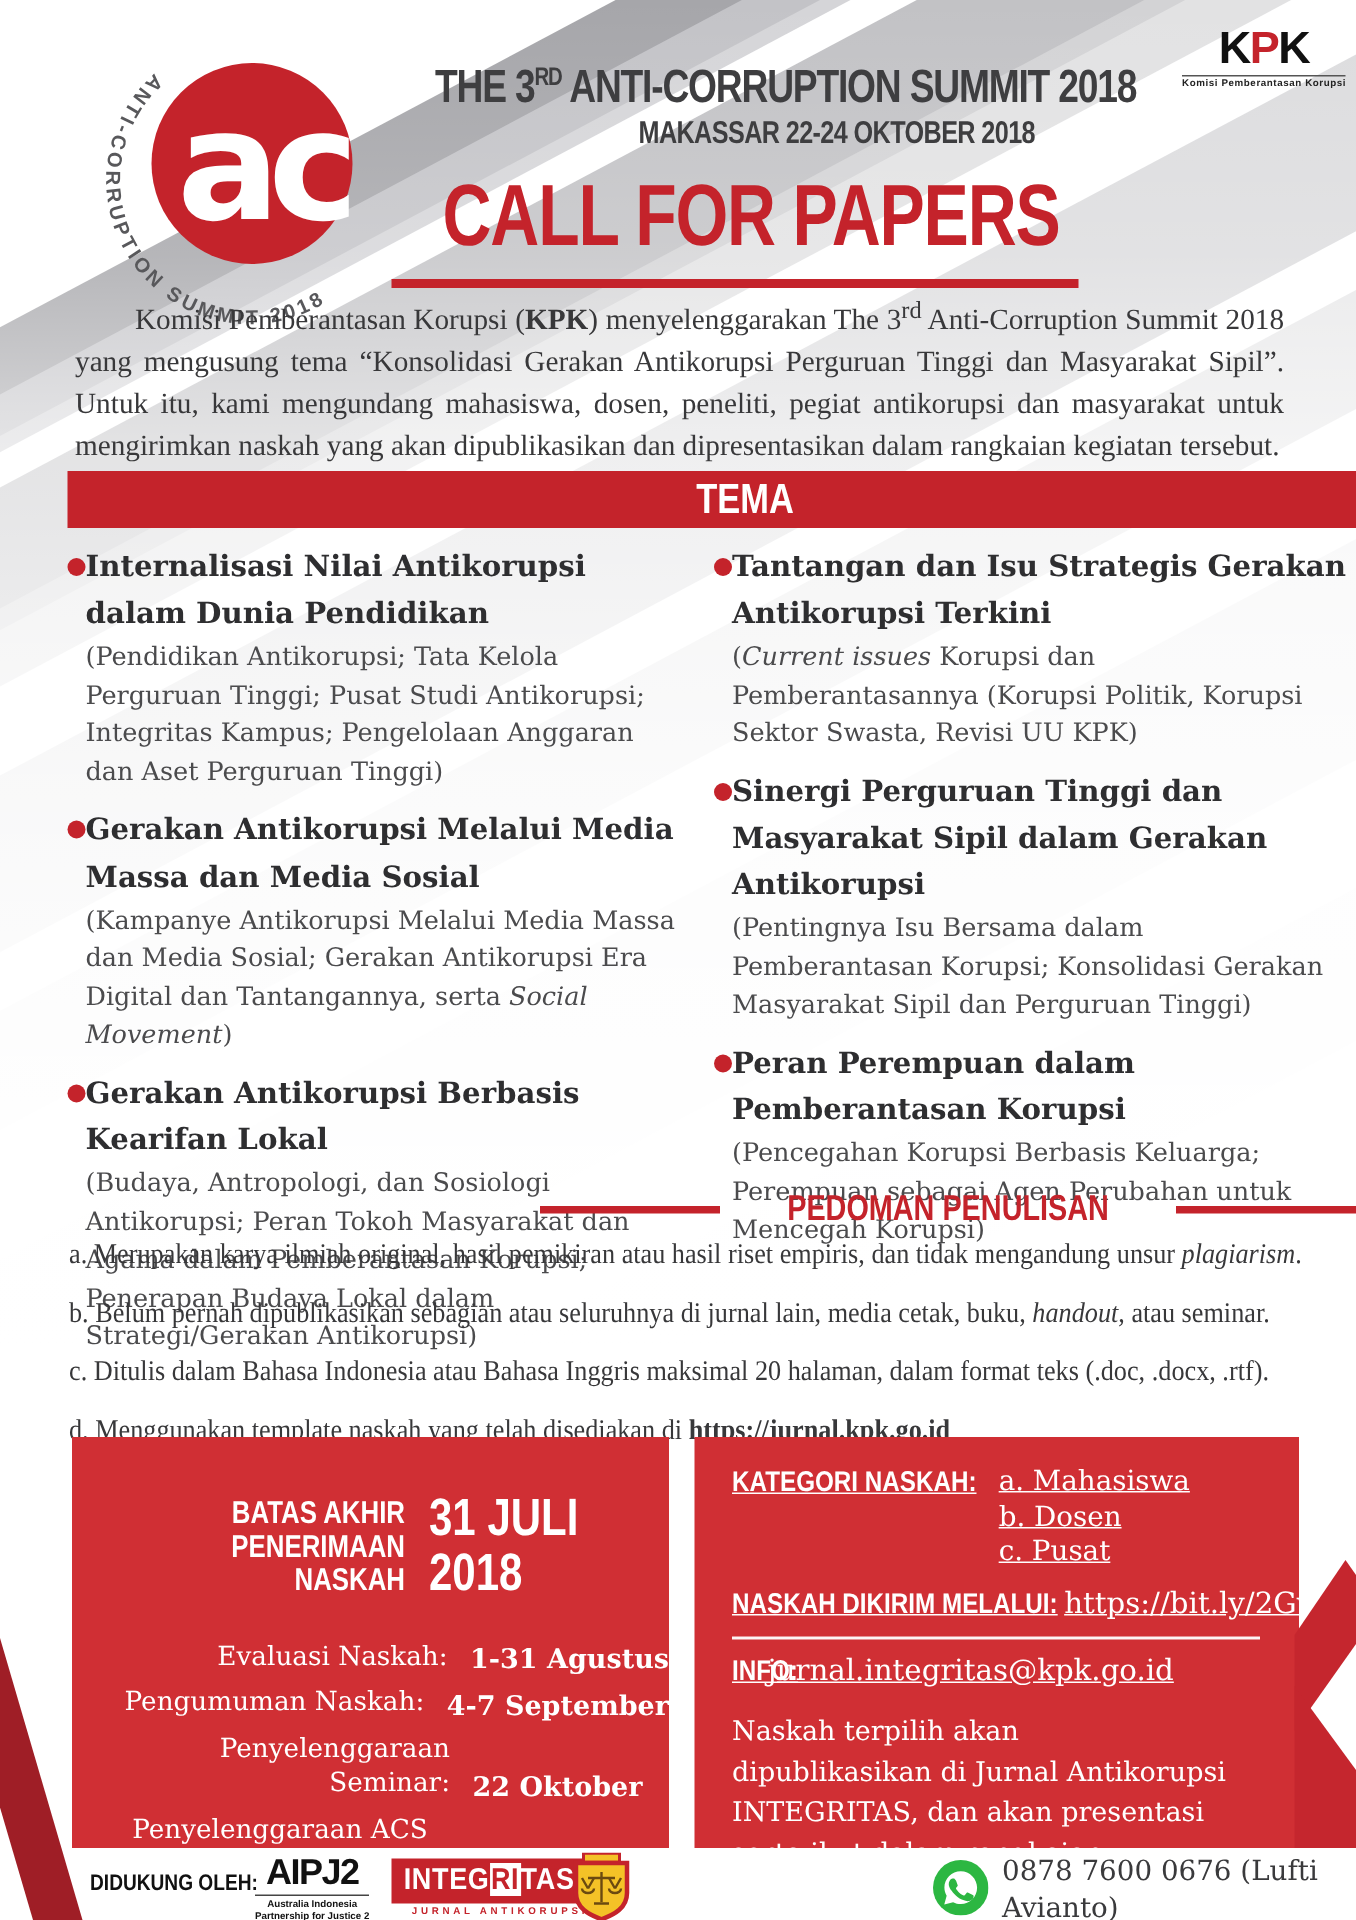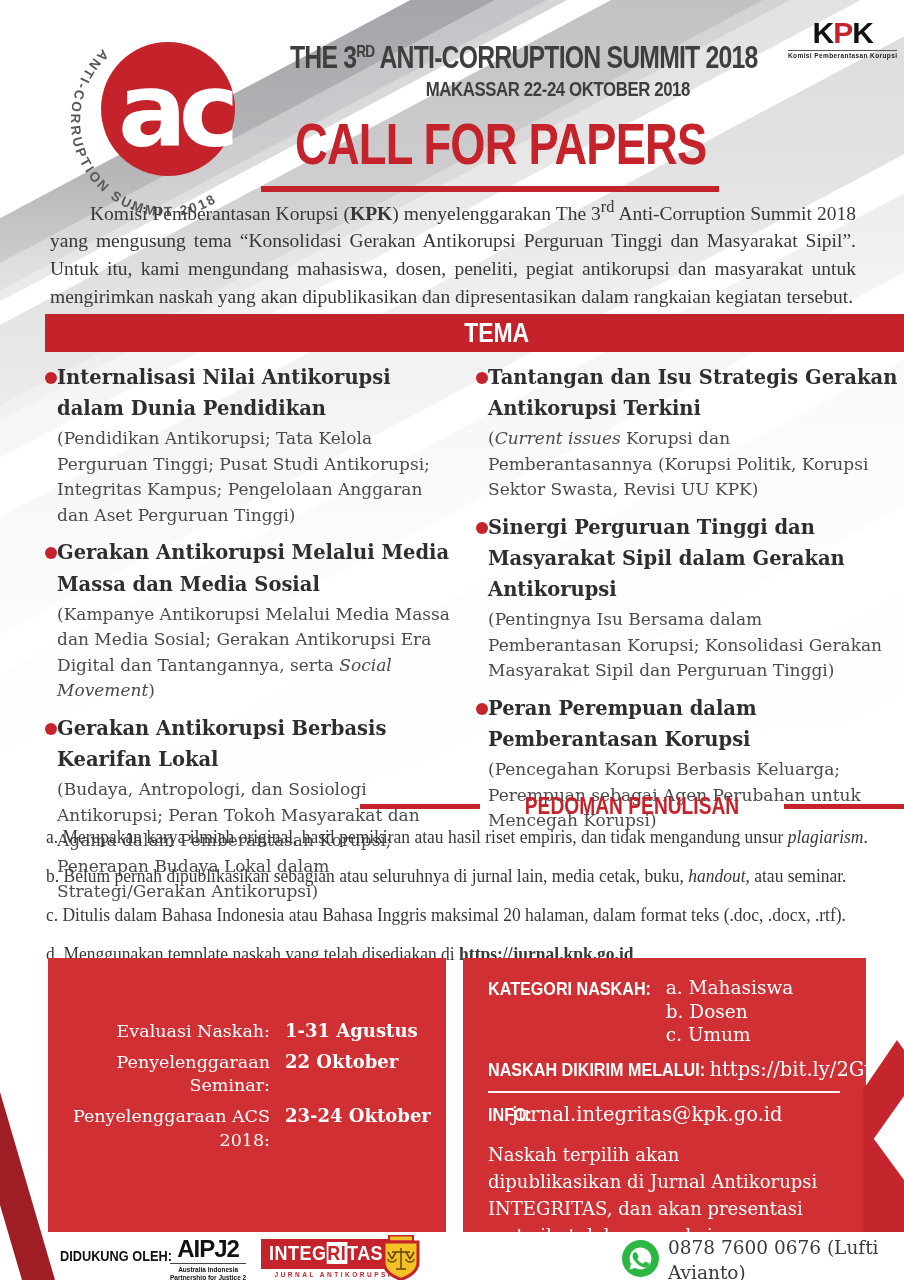--- a/index.html
+++ b/index.html
@@ -62,29 +62,29 @@
     transform:scaleX(.92);transform-origin:left top;margin-bottom:17px;}
 
   
   .deadline-box{position:absolute;left:48px;top:958px;width:398px;height:274px;background:var(--box-red);color:#fff;padding-top:36px;}
   .dl-row{display:flex;}
   .dl-labels{width:222px;text-align:right;line-height:1.08;padding-top:4px;}
   .dl-labels div{font-size:21px;font-weight:700;transform:scaleX(.82);transform-origin:right center;white-space:nowrap;}
   .dl-date{margin-left:16px;line-height:1.05;}
   .dl-date div{font-size:35px;font-weight:700;transform:scaleX(.8);transform-origin:left center;white-space:nowrap;}
   .schedule{margin-top:26px;}
-  .s-row{display:flex;align-items:flex-start;margin-bottom:7px;}
+  .s-row{display:flex;align-items:flex-end;margin-bottom:7px;margin-left:30px;}
   .s-label{width:222px;text-align:right;font-family:"DejaVu Serif",serif;font-size:17.5px;line-height:1.35;}
   .s-value{margin-left:15px;font-family:"DejaVu Serif",serif;font-size:18px;font-weight:700;white-space:nowrap;}
 
   .submission-box{position:absolute;left:463px;top:958px;width:403px;height:274px;background:var(--box-red);color:#fff;padding:18px 0 0 25px;}
-  .sb-row{display:flex;}
+  .sb-row{display:flex;text-decoration:underline;}
   .sb-label{font-size:19px;font-weight:700;transform:scaleX(.85);transform-origin:left top;white-space:nowrap;padding-top:2px;}
   .kategori-options{margin-left:-14px;font-family:"DejaVu Serif",serif;font-size:18.5px;line-height:1.28;}
-  .kirim-row{margin-top:10px;align-items:flex-end;}
+  .kirim-row{margin-top:10px;align-items:flex-start;}
   .link-text{font-family:"DejaVu Serif",serif;font-size:19.5px;margin-left:-22px;}
   .kirim-row .link-text{margin-left:-34px;}
   .sb-divider{width:352px;height:2px;background:rgba(255,255,255,.95);margin:10px 0 9px;}
   .info-row{align-items:baseline;}
   .info-row .link-text{margin-left:-28px;}
   .pub-note{margin-top:15px;width:330px;font-family:"DejaVu Serif",serif;font-size:18px;line-height:1.5;}
 
   .ribbon-svg{position:absolute;left:0;top:0;pointer-events:none;}
 
   
@@ -212,48 +212,64 @@
       <p><span>a. Merupakan karya ilmiah original, hasil pemikiran atau hasil riset empiris, dan tidak  mengandung unsur </span><span class="seg-i">plagiarism</span><span>.</span></p>
 
       <p><span>b. Belum pernah dipublikasikan sebagian atau seluruhnya di jurnal lain, media cetak, buku, </span><span class="seg-i">handout</span><span>, atau seminar.</span></p>
 
       <p><span>c. Ditulis dalam Bahasa Indonesia atau Bahasa Inggris maksimal 20 halaman, dalam format teks (.doc, .docx, .rtf).</span></p>
 
       <p><span>d. Menggunakan template naskah yang telah disediakan di </span><span class="seg-b">https://jurnal.kpk.go.id</span></p>
     </div>
 
   <div class="deadline-box">
+    <div class="dl-row">
+      <div class="dl-labels">
+
+      <div>BATAS AKHIR</div>
+          <div>PENERIMAAN</div>
+          <div>NASKAH</div>
+        </div>
+      <div class="dl-date">
+        <div>31 JULI</div>
+        <div>2018</div>
+      </div>
+    </div>
     <div class="schedule">
 
         <div class="s-row">
           <div class="s-label">Evaluasi Naskah:</div>
           <div class="s-value">1-31 Agustus</div>
         </div>
 
+        <div class="s-row">
+          <div class="s-label">Pengumuman Naskah:</div>
+          <div class="s-value">4-7 September</div>
+        </div>
 
         <div class="s-row">
           <div class="s-label">Penyelenggaraan Seminar:</div>
           <div class="s-value">22 Oktober</div>
         </div>
 
         <div class="s-row">
           <div class="s-label">Penyelenggaraan ACS 2018:</div>
           <div class="s-value">23-24 Oktober</div>
         </div>
       </div>
   </div>
 
   <div class="submission-box">
     <div class="sb-row">
       <div class="sb-label">KATEGORI NASKAH:</div>
       <div class="kategori-options">
 
       <div>a. Mahasiswa</div>
           <div>b. Dosen</div>
-          <div>c. Umum</div>
+          <div>c. Pusat</div>
         </div>
     </div>
     <div class="sb-row kirim-row">
       <div class="sb-label">NASKAH DIKIRIM MELALUI:</div>
       <div class="link-text">https://bit.ly/2Gv3rsu</div>
     </div>
     <div class="sb-divider"></div>
     <div class="sb-row info-row">
       <div class="sb-label">INFO:</div>
       <div class="link-text">jurnal.integritas@kpk.go.id</div>

